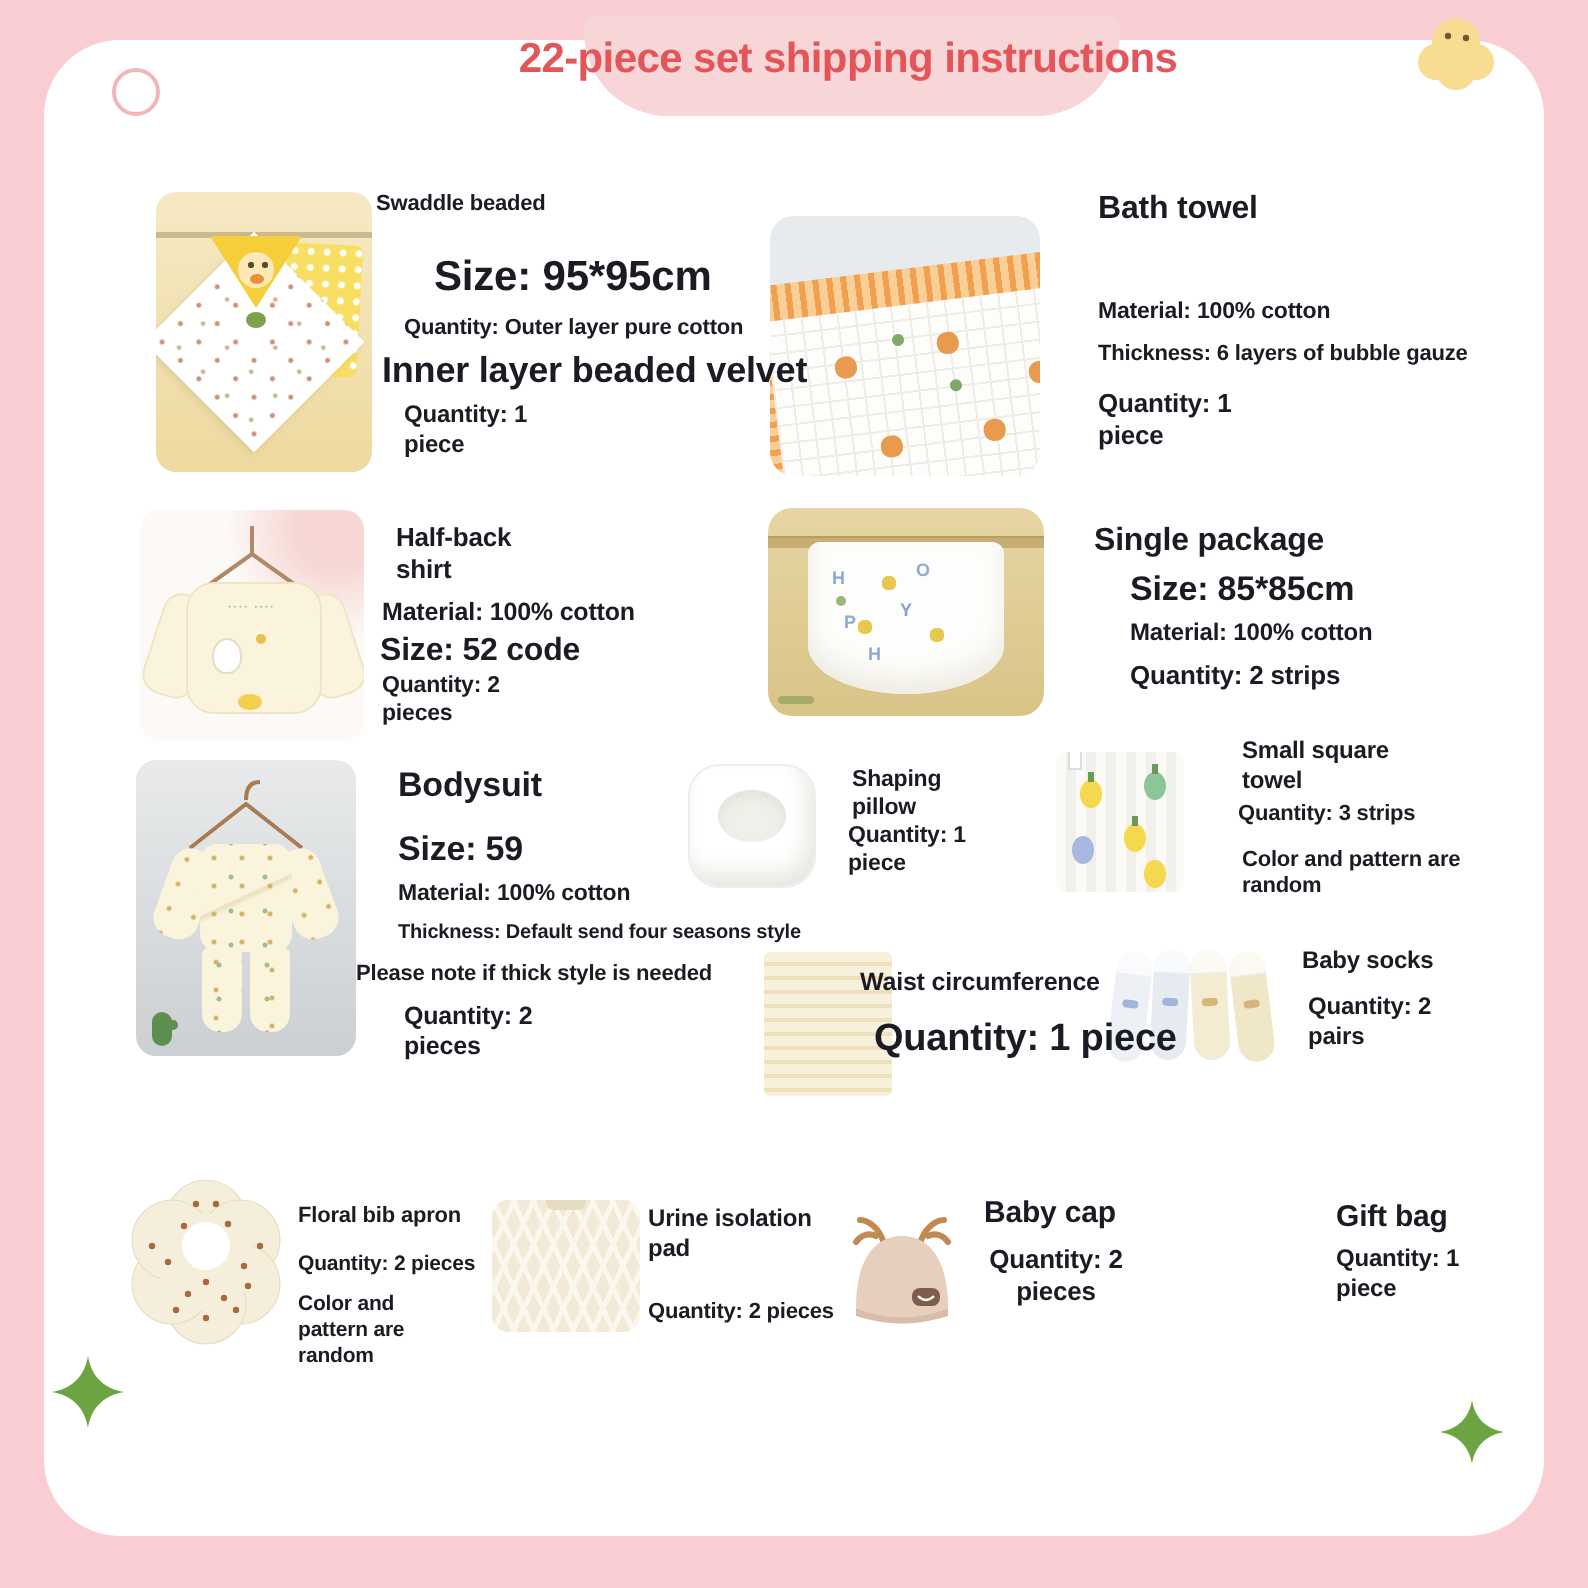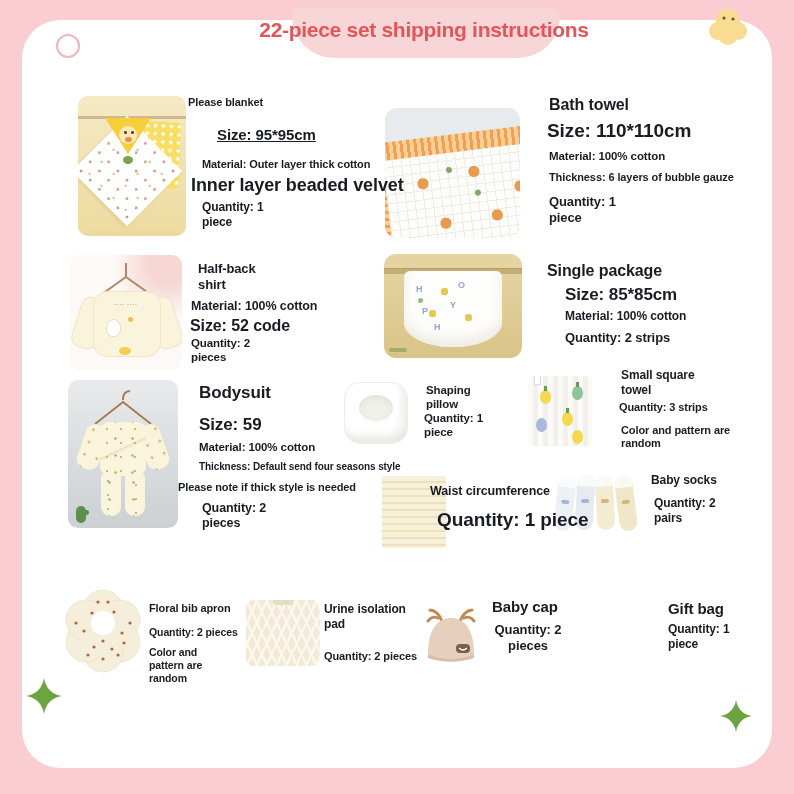--- a/index.html
+++ b/index.html
@@ -64,38 +64,37 @@
     <div class="abs" style="left:0;top:20px;width:108px;height:3px;background:#cdb98f;"></div>
     <div class="abs" style="left:64px;top:26px;width:38px;height:66px;background:#f8df63;border-radius:4px;transform:rotate(3deg);background-image:radial-gradient(#ffffff 1.4px,transparent 2px);background-size:8px 8px;"></div>
     <div class="abs" style="left:10px;top:36px;width:78px;height:78px;background:#ffffff;transform:rotate(45deg);background-image:radial-gradient(#d09078 1px,transparent 1.5px),radial-gradient(#c9b893 .9px,transparent 1.4px);background-size:13px 13px,17px 17px;background-position:0 0,6px 8px;box-shadow:0 2px 4px rgba(0,0,0,.08);"></div>
     <div class="abs" style="left:27px;top:22px;width:0;height:0;border-left:23px solid transparent;border-right:23px solid transparent;border-top:36px solid #f5ce39;"></div>
     <div class="abs" style="left:41px;top:30px;width:18px;height:18px;border-radius:50%;background:#fde9b8;"></div>
     <div class="abs" style="left:46px;top:35px;width:2.5px;height:2.5px;border-radius:50%;background:#5a4a28;"></div>
     <div class="abs" style="left:53px;top:35px;width:2.5px;height:2.5px;border-radius:50%;background:#5a4a28;"></div>
     <div class="abs" style="left:47px;top:41px;width:7px;height:5px;border-radius:50%;background:#e8903a;"></div>
     <div class="abs" style="left:45px;top:60px;width:10px;height:8px;border-radius:50%;background:#7aa34a;"></div>
   </div>
-  <div class="t nw" style="left:188px;top:96px;font-size:11px;">Please blanket</div>
-  <div class="t nw" style="left:217px;top:126px;font-size:15px;text-decoration:underline;">Size: 95*95cm</div>
-  <div class="t nw" style="left:202px;top:158px;font-size:11px;">Material: Outer layer thick cotton</div>
+  <div class="t nw" style="left:188px;top:96px;font-size:11px;">Swaddle beaded</div>
+  <div class="t nw" style="left:217px;top:126px;font-size:21px;">Size: 95*95cm</div>
+  <div class="t nw" style="left:202px;top:158px;font-size:11px;">Quantity: Outer layer pure cotton</div>
   <div class="t nw" style="left:191px;top:175px;font-size:18px;">Inner layer beaded velvet</div>
   <div class="t" style="left:202px;top:200px;font-size:12px;width:72px;">Quantity: 1 piece</div>
 
   <div class="ph" style="left:385px;top:108px;width:135px;height:130px;background:#f3f5f5;border-radius:12px;">
     <div class="abs" style="left:0;top:0;width:135px;height:34px;background:#e7ebee;"></div>
     <div class="abs" style="left:-14px;top:26px;width:175px;height:120px;transform:rotate(-7deg);">
       <div class="abs" style="left:0;top:0;width:175px;height:20px;border-radius:9px;background:repeating-linear-gradient(90deg,#f0a050 0 3px,#f8cf96 3px 7px);"></div>
       <div class="abs" style="left:2px;top:17px;width:16px;height:96px;border-radius:8px;background:repeating-linear-gradient(0deg,#f0a050 0 3px,#f8cf96 3px 7px);"></div>
       <div class="abs" style="left:16px;top:18px;width:156px;height:98px;background:#fdfdfb;background-image:repeating-linear-gradient(0deg,#f0ece3 0 1px,transparent 1px 9px),repeating-linear-gradient(90deg,#f0ece3 0 1px,transparent 1px 9px);"></div>
       <div class="abs" style="left:48px;top:40px;width:11px;height:11px;border-radius:45%;background:#e89b4e;box-shadow:52px -6px 0 #e89b4e,18px 42px 0 #e89b4e,70px 40px 0 #e89b4e,96px 14px 0 #e89b4e;"></div>
       <div class="abs" style="left:78px;top:32px;width:6px;height:6px;border-radius:50%;background:#7fa86a;box-shadow:26px 26px 0 #7fa86a;"></div>
     </div>
   </div>
   <div class="t nw" style="left:549px;top:95px;font-size:16px;">Bath towel</div>
-  <div class="t nw" style="left:547px;top:119px;font-size:19px;">Size: 110*110cm</div>
   <div class="t nw" style="left:549px;top:149px;font-size:11.5px;">Material: 100% cotton</div>
   <div class="t nw" style="left:549px;top:171px;font-size:11px;">Thickness: 6 layers of bubble gauze</div>
   <div class="t" style="left:549px;top:194px;font-size:13px;width:80px;">Quantity: 1 piece</div>
 
   <div class="ph" style="left:70px;top:255px;width:112px;height:115px;background:radial-gradient(circle at 88% 8%,#f6d7d4 0 14%,transparent 38%),#fdf9f6;">
     <svg width="112" height="115" style="position:absolute;left:0;top:0;">
       <line x1="56" y1="8" x2="56" y2="22" stroke="#b08968" stroke-width="2"></line>
       <path d="M28 42 L56 22 L84 42" stroke="#b08968" stroke-width="2" fill="none"></path>
     </svg>
     <div class="abs" style="left:6px;top:42px;width:25px;height:50px;background:#fbf4dc;border:1px solid #efe5c6;border-radius:10px;transform:rotate(18deg);"></div>

